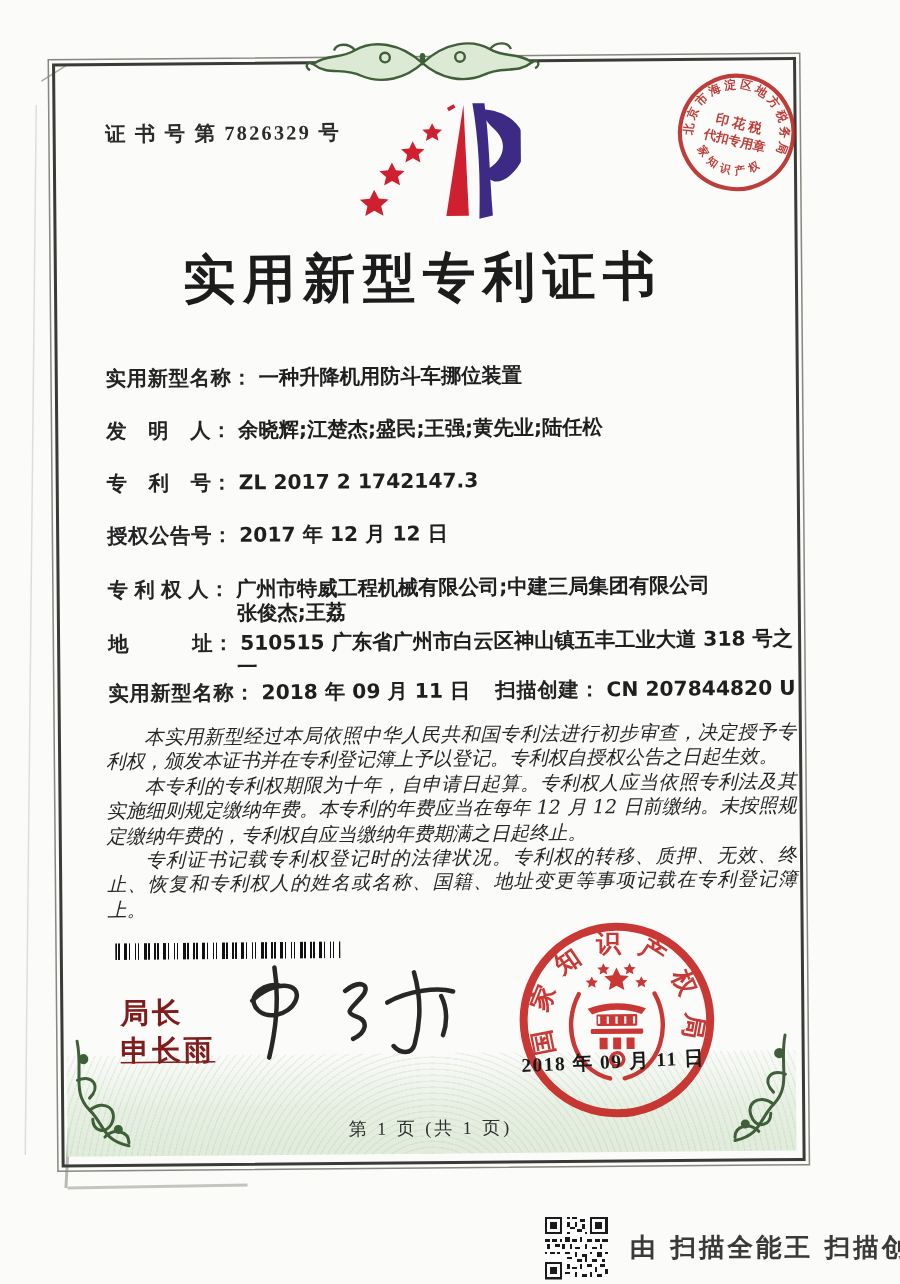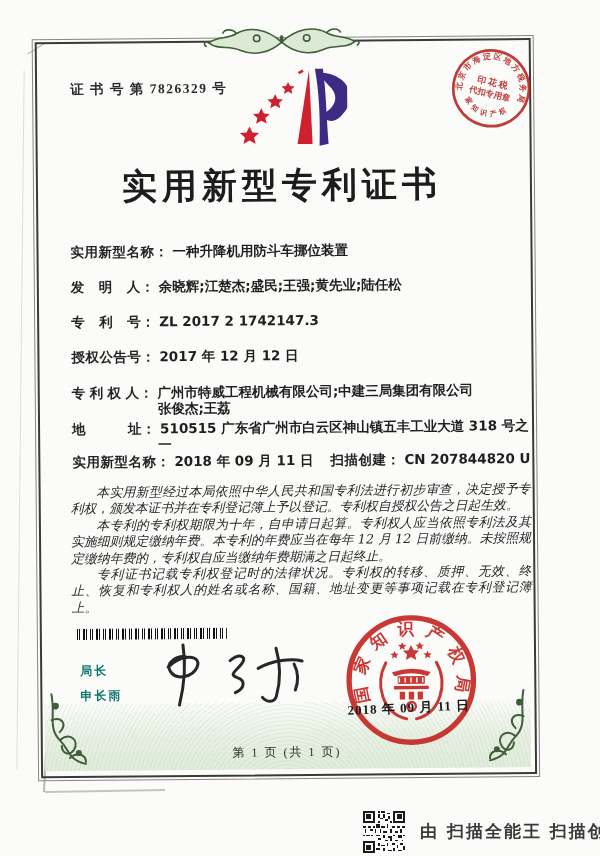--- a/index.html
+++ b/index.html
@@ -24,21 +24,21 @@
   .row .val{font-family:"DejaVu Sans", sans-serif;font-weight:700;color:#1f1f1f;margin-left:4px;}
   .cont{left:158px;font-family:"DejaVu Sans", sans-serif;font-weight:700;font-size:13.5px;color:#1f1f1f;text-align:center;}
   .paras{left:70px;top:483px;width:460px;font-family:"DejaVu Serif", serif;
          font-style:italic;font-size:12.8px;line-height:16.4px;text-align:justify;color:#262626;}
   .paras p{margin:0;text-indent:2em;}
   .barcode{left:75px;top:627px;width:150px;height:11px;
      background:repeating-linear-gradient(90deg,
        #111 0 1px,#fff 1px 2px,#111 2px 3px,#fff 3px 6px,
        #111 6px 8px,#fff 8px 9px,#111 9px 10px,#fff 10px 13px);}
   .signer{left:78px;font-family:"DejaVu Sans", sans-serif;font-weight:700;
-          font-size:12px;letter-spacing:2px;color:#0f766e;}
+          font-size:19px;letter-spacing:2px;color:#7f1d1d;}
   .green-band{left:42px;top:702px;width:486px;height:67px;z-index:1;
      background:
        repeating-radial-gradient(circle at 50% 160%, rgba(140,180,130,.14) 0 1px, rgba(0,0,0,0) 1px 4px),
        linear-gradient(to bottom, rgba(227,237,222,0) 0%, rgba(227,237,222,.85) 55%, rgba(223,235,218,.95) 100%);}
   .page-footer{left:38px;top:744px;width:492px;text-align:center;
                font-size:12px;letter-spacing:2px;color:#2d2d2d;z-index:2;}
   .seal-date{left:345px;top:700px;font-size:13px;font-weight:700;letter-spacing:1px;
              color:#191919;transform:rotate(-2deg);z-index:6;white-space:nowrap;}
   .scan-text{left:420px;top:820px;font-family:"DejaVu Sans", sans-serif;
              font-size:17px;font-weight:700;letter-spacing:2px;color:#3a3a3a;white-space:nowrap;}
@@ -155,21 +155,21 @@
       <path d="M6,28 C16,24 22,32 14,40"></path>
       <path d="M24,66 C30,60 40,62 40,70"></path>
       <circle cx="10" cy="14" r="2.4" fill="#3f5f38"></circle>
       <circle cx="33" cy="61" r="2" fill="#3f5f38"></circle>
     </g>
   </svg>
 
   <div class="abs barcode" style="z-index:3;"></div>
 
   <div class="abs signer" style="top:661px;z-index:3;">局长</div>
-  <div class="abs signer" style="top:686px;z-index:3;">申长雨</div>
+  <div class="abs signer" style="top:686px;z-index:3;text-decoration:underline;">申长雨</div>
 
   <svg class="abs" style="left:140px;top:636px;z-index:3;" width="175" height="75" viewBox="0 0 175 75">
     <g stroke="#151515" fill="none" stroke-width="3" stroke-linecap="round" opacity=".92">
       <path d="M26,30 C40,16 60,18 55,30 C51,40 34,44 28,34 C23,25 36,18 44,20"></path>
       <path d="M41,8 C44,28 42,48 37,68"></path>
       <path d="M88,24 C98,16 106,20 99,28 C92,36 87,38 95,41 C104,44 102,52 93,56"></path>
       <path d="M116,32 C130,24 150,22 160,25"></path>
       <path d="M134,12 C139,30 138,46 134,60 C132,67 124,66 120,61"></path>
       <path d="M152,28 C156,36 156,46 153,54"></path>
     </g>

